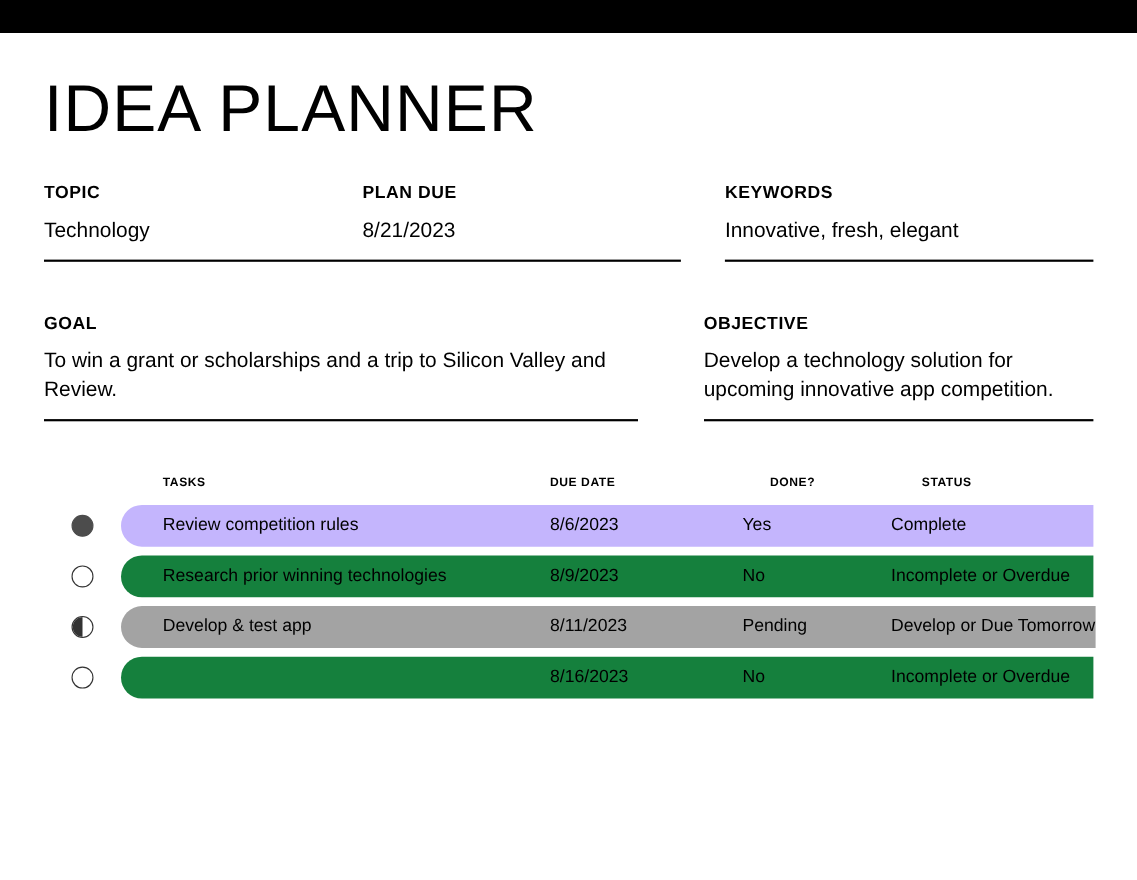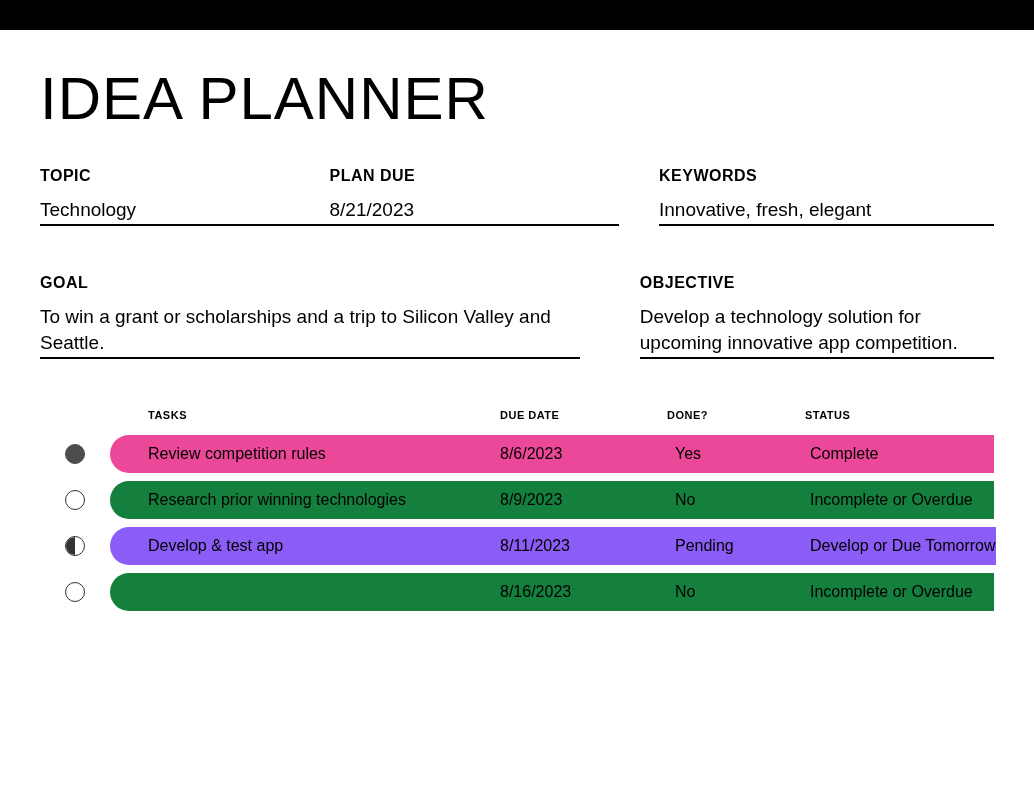--- a/index.html
+++ b/index.html
@@ -45,20 +45,21 @@
       font-size: 16px;
       font-weight: 700;
       letter-spacing: 0.5px;
       color: #000;
       margin-bottom: 12px;
     }
     .value {
       font-size: 19px;
       color: #000;
       line-height: 1.4;
+      padding-bottom: 12px;
     }
     .underline-group {
       border-bottom: 2px solid #000;
       display: flex;
     }
     .underline-single {
       border-bottom: 2px solid #000;
     }
     .tasks-section {
       margin-top: 50px;
@@ -67,21 +68,21 @@
       display: flex;
       font-size: 11px;
       font-weight: 700;
       letter-spacing: 0.5px;
       color: #000;
       margin-bottom: 14px;
       justify-content: center;
     }
     .col-bullet { width: 70px; flex-shrink: 0; }
     .col-task { width: 390px; flex-shrink: 0; padding-left: 38px;}
-    .col-due { width: 167px; flex-shrink: 0;}
+    .col-due { width: 200px; flex-shrink: 0;}
     .col-done { width: 110px; flex-shrink: 0;}
     .col-status { flex: 1; margin-left: 28px; }
     .task-row {
       display: flex;
       align-items: center;
       height: 38px;
       font-size: 16px;
       color: #000;
       margin-bottom: 8px;
       position: relative;
@@ -119,23 +120,23 @@
     }
     .task-band {
       flex: 1;
       display: flex;
       align-items: center;
       height: 100%;
       border-top-left-radius: 19px;
       border-bottom-left-radius: 19px;
       padding-left: 0;
     }
-    .band-blue { background: #ec4899; }
+    .band-blue { background: #c4b5fd; }
     .band-green { background: #15803d; }
-    .band-purple { background: #8b5cf6; }
+    .band-purple { background: #a3a3a3; }
     .cell-task { width: 390px; flex-shrink:0; padding-left: 38px;}
     .cell-due { width: 175px; flex-shrink:0;}
     .cell-done { width: 135px; flex-shrink:0;}
     .cell-status { flex: 1; white-space: nowrap; }
   </style>
 </head>
 <body>
 
 <div class="top-bar"></div>
 
@@ -156,21 +157,21 @@
     </div>
     <div class="field-block keywords underline-single">
       <div class="label">KEYWORDS</div>
       <div class="value">Innovative, fresh, elegant</div>
     </div>
   </div>
 
   <div class="field-row">
     <div class="field-block goal underline-single">
       <div class="label">GOAL</div>
-      <div class="value">To win a grant or scholarships and a trip to Silicon Valley and Seattle.</div>
+      <div class="value">To win a grant or scholarships and a trip to Silicon Valley and Review.</div>
     </div>
     <div class="field-block objective underline-single">
       <div class="label">OBJECTIVE</div>
       <div class="value">Develop a technology solution for upcoming innovative app competition.</div>
     </div>
   </div>
 
   <div class="tasks-section">
     <div class="tasks-header">
       <div class="col-bullet"></div>

